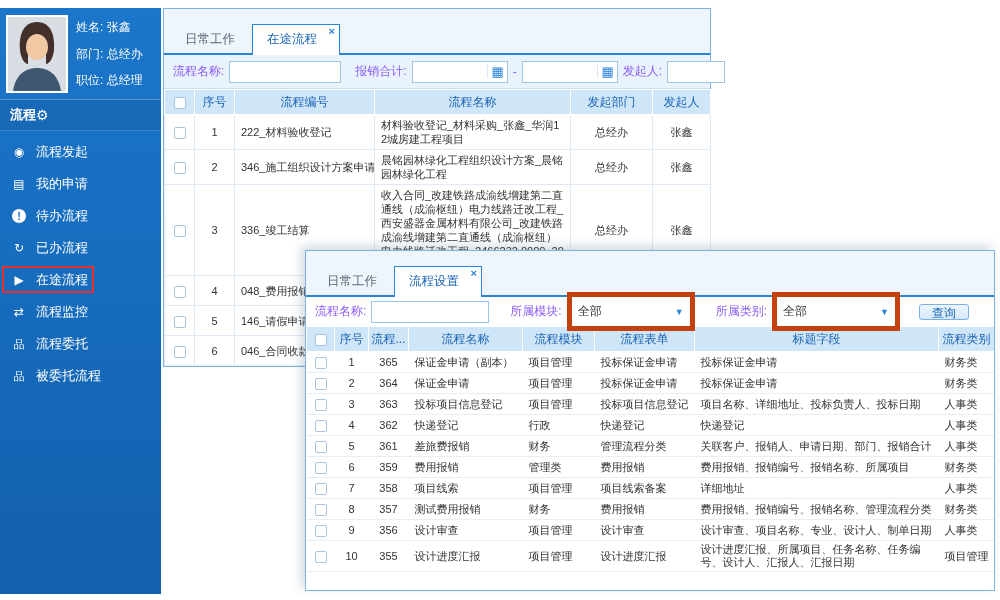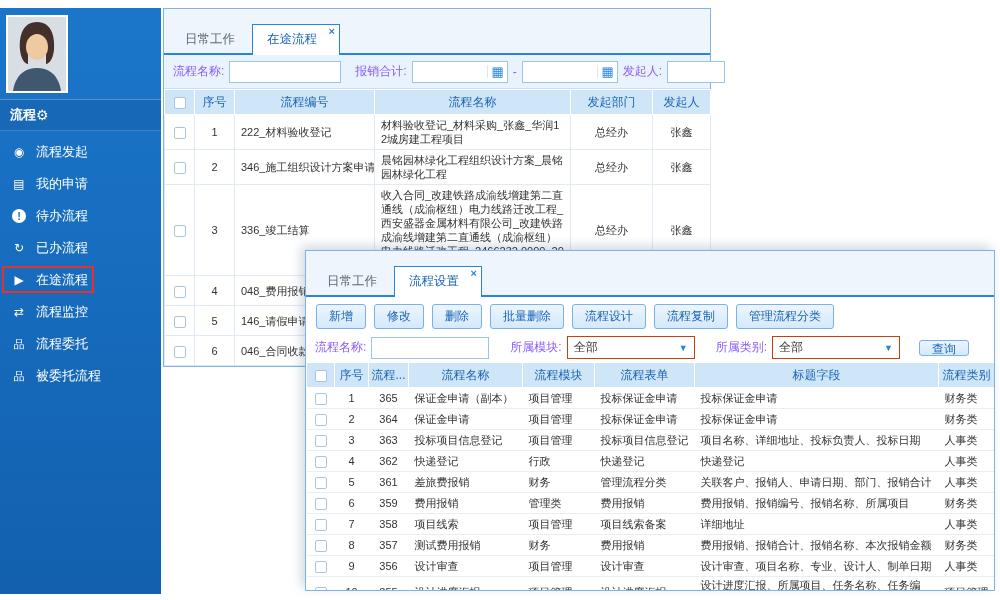--- a/index.html
+++ b/index.html
@@ -78,22 +78,22 @@
   .btnbar { display:flex; gap:8px; padding:7px 10px 4px; }
   .btn {
     height:25px; padding:0 12px; font-size:12px; cursor:pointer;
     color:var(--headerText,#1a64b4);
     background:linear-gradient(#ecf5fe,#d5e9fb);
     border:1px solid #7ab1e8; border-radius:3px;
     font-family:inherit; white-space:nowrap;
   }
   .select {
     display:flex; align-items:center; justify-content:space-between;
-    width:128px; height:23px; padding:0 6px; font-size:12px;
-    border:1px solid #c2410c; background:#fff; cursor:pointer;
+    width:128px; height:39px; padding:0 6px; font-size:12px;
+    border:5px solid #c2410c; background:#fff; cursor:pointer;
   }
   .caret { color:var(--accent,#2a85d8); font-size:9px; }
 
   
   table { border-collapse:collapse; table-layout:fixed; width:100%; }
   thead th {
     background:var(--headerBg,#cfe5f8); color:var(--headerText,#1a64b4);
     font-weight:normal; font-size:12px; height:25px;
     border:1px solid #fff; overflow:hidden; white-space:nowrap; text-align:center;
   }
@@ -122,20 +122,25 @@
 
 <div class="sidebar">
   <div class="profile">
     <div class="photo">
       <svg viewBox="0 0 58 74" width="58" height="74">
         <rect width="58" height="74" fill="#d9dee5"></rect>
         <path d="M29 5 C14 5 11 20 12 33 C13 42 17 47 20 47 L20 26 C24 20 34 20 38 26 L38 47 C41 47 45 42 46 33 C47 20 44 5 29 5 Z" fill="#43302a"></path>
         <ellipse cx="29" cy="30" rx="11" ry="13" fill="#f0c9a2"></ellipse>
         <path d="M5 74 C8 55 20 51 29 51 C38 51 50 55 53 74 Z" fill="#3f5870"></path>
       </svg>
+    </div>
+    <div class="pinfo">
+      <span>姓名: 张鑫</span>
+      <span>部门: 总经办</span>
+      <span>职位: 总经理</span>
     </div>
   </div>
   <div class="section-head">
     <span>流程</span>
     <span class="gear">⚙</span>
   </div>
   <div class="menu">
       <div class="menu-item">
         <span class="mi-icon launch">◉</span>
         <span>流程发起</span>
@@ -269,29 +274,20 @@
 </div>
 
 <div class="panel" id="panel2">
   <div class="tabbar">
     <div class="tab">日常工作</div>
     <div class="tab active">
       <span>流程设置</span>
       <span class="tab-close">×</span>
     </div>
   </div>
-  <div class="btnbar">
-      <button class="btn">新增</button>
-      <button class="btn">修改</button>
-      <button class="btn">删除</button>
-      <button class="btn">批量删除</button>
-      <button class="btn">流程设计</button>
-      <button class="btn">流程复制</button>
-      <button class="btn">管理流程分类</button>
-    </div>
   <div class="filterbar">
     <span class="flabel">流程名称:</span>
     <input class="inp" style="width: 118px;" value="">
     <span class="flabel" style="margin-left:16px">所属模块:</span>
     <span class="select">
       <span>全部</span>
       <span class="caret">▼</span>
     </span>
     <span class="flabel" style="margin-left:16px">所属类别:</span>
     <span class="select">
@@ -394,21 +390,21 @@
           <td class="col5">详细地址</td>
           <td class="col6">人事类</td>
         </tr>
         <tr>
           <td class="cb-col"><span class="cb"></span></td>
           <td class="col0">8</td>
           <td class="col1">357</td>
           <td class="col2">测试费用报销</td>
           <td class="col3">财务</td>
           <td class="col4">费用报销</td>
-          <td class="col5">费用报销、报销合计、报销名称、本次报销金额</td>
+          <td class="col5">费用报销、报销编号、报销名称、管理流程分类</td>
           <td class="col6">财务类</td>
         </tr>
         <tr>
           <td class="cb-col"><span class="cb"></span></td>
           <td class="col0">9</td>
           <td class="col1">356</td>
           <td class="col2">设计审查</td>
           <td class="col3">项目管理</td>
           <td class="col4">设计审查</td>
           <td class="col5">设计审查、项目名称、专业、设计人、制单日期</td>

